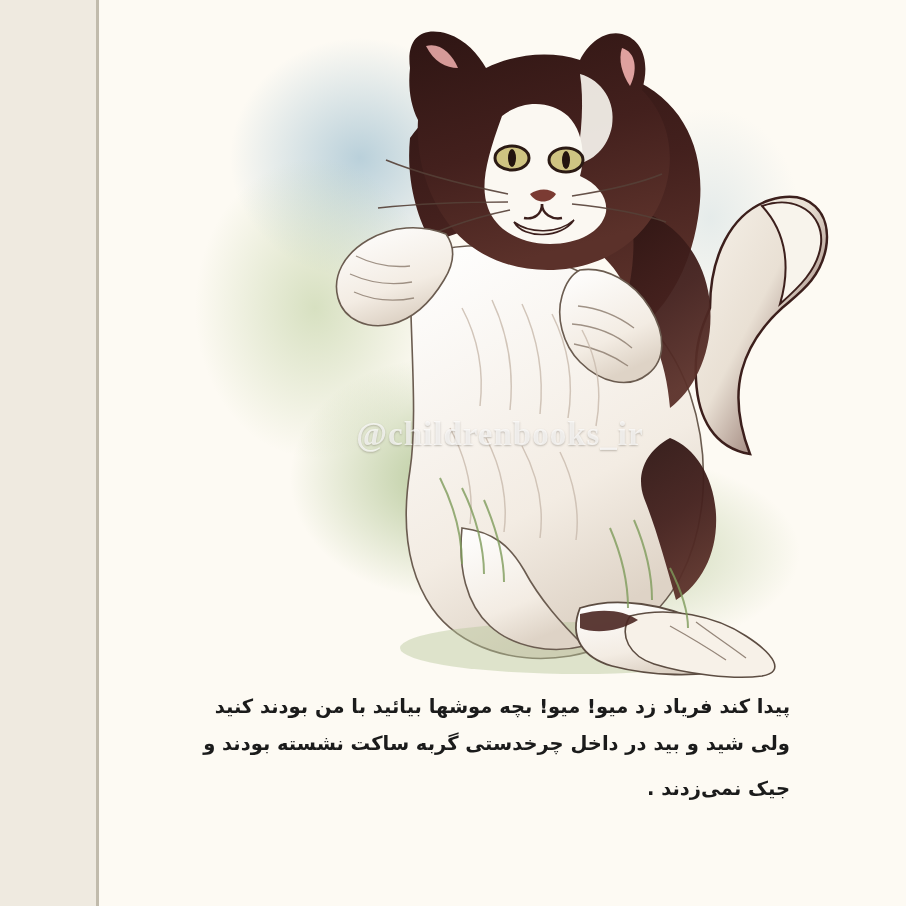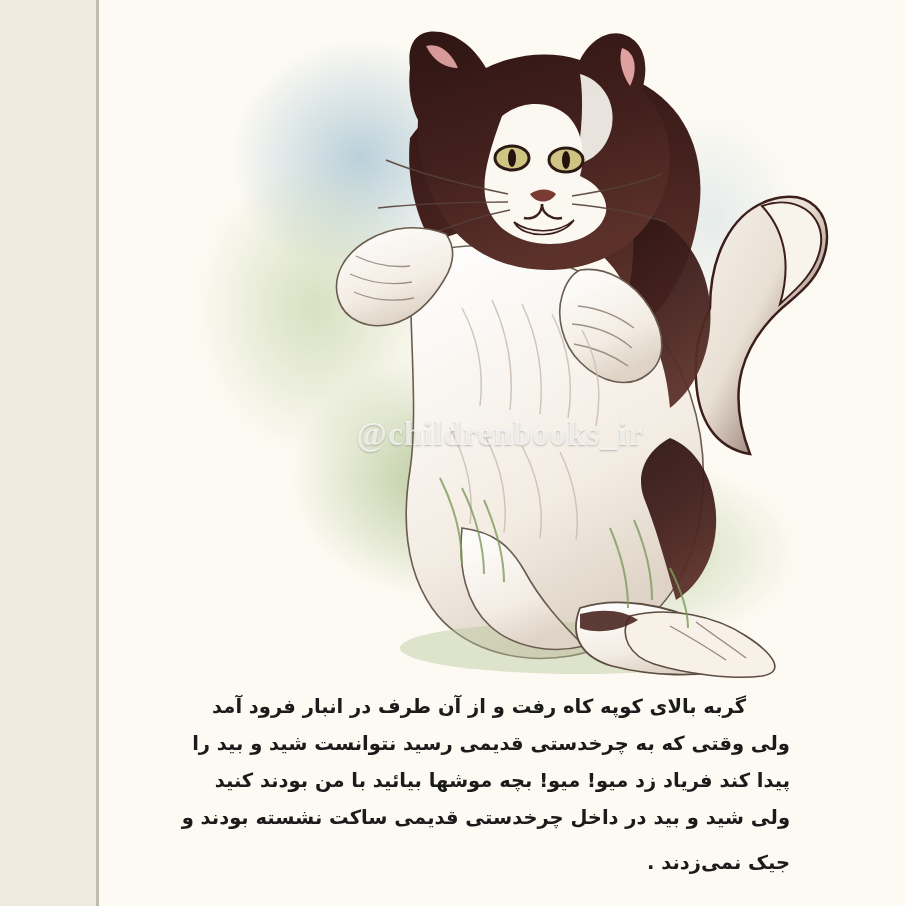--- a/index.html
+++ b/index.html
@@ -220,20 +220,18 @@
         <path d="M374 492 C386 520 394 548 394 574"></path>
         <path d="M500 520 C512 548 518 574 518 600"></path>
         <path d="M524 512 C536 540 542 568 542 592"></path>
         <path d="M560 560 C572 584 578 604 578 620"></path>
       </g>
     </svg>
     <div class="watermark">@childrenbooks_ir</div>
   </div>
 
   <div class="caption">
-    <p><span class="indent"></span><span>گربه بالای کوپه کاه رفت و از آن طرف در انبار فرود آمد</span></p>
-    <p>ولی وقتی که به چرخدستی قدیمی رسید نتوانست شید و بید را</p>
     <p>پیدا کند فریاد زد میو! میو! بچه موشها بیائید با من بودند کنید</p>
-    <p>ولی شید و بید در داخل چرخدستی قدیمی ساکت نشسته بودند و</p>
+    <p>ولی شید و بید در داخل چرخدستی گربه ساکت نشسته بودند و</p>
     <p class="last-line">جیک نمی‌زدند .</p>
   </div>
 
 </div>
 
 </body></html>

